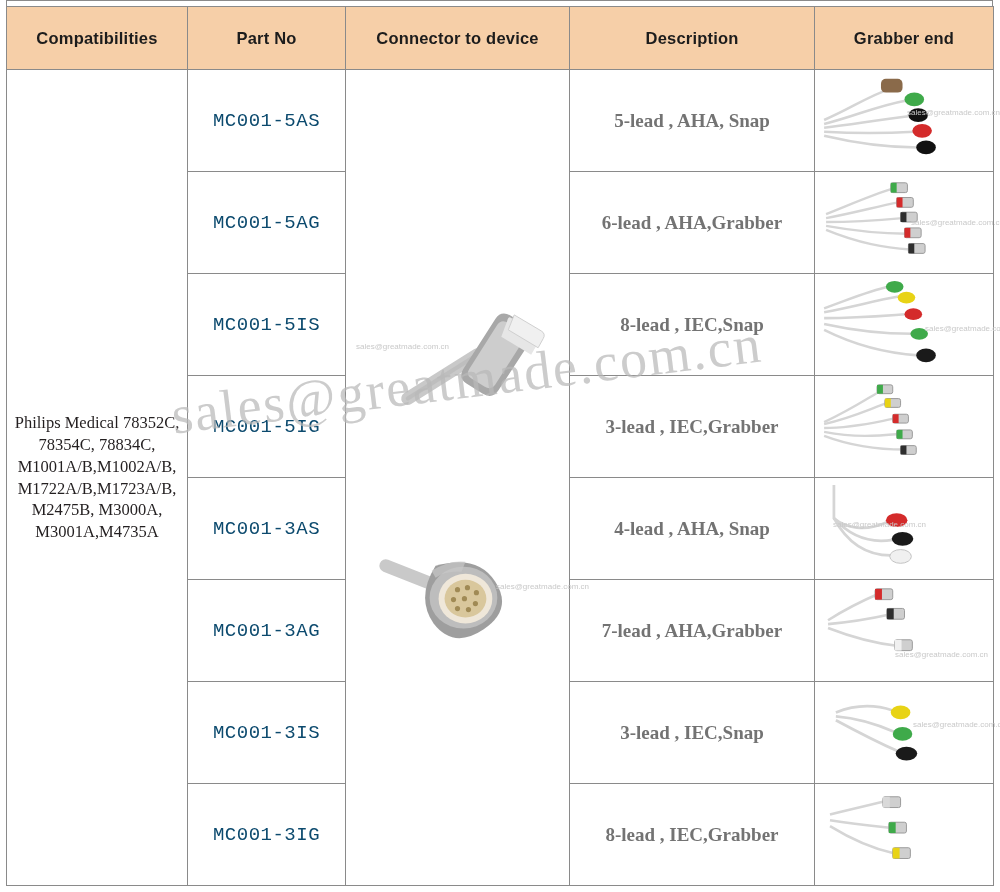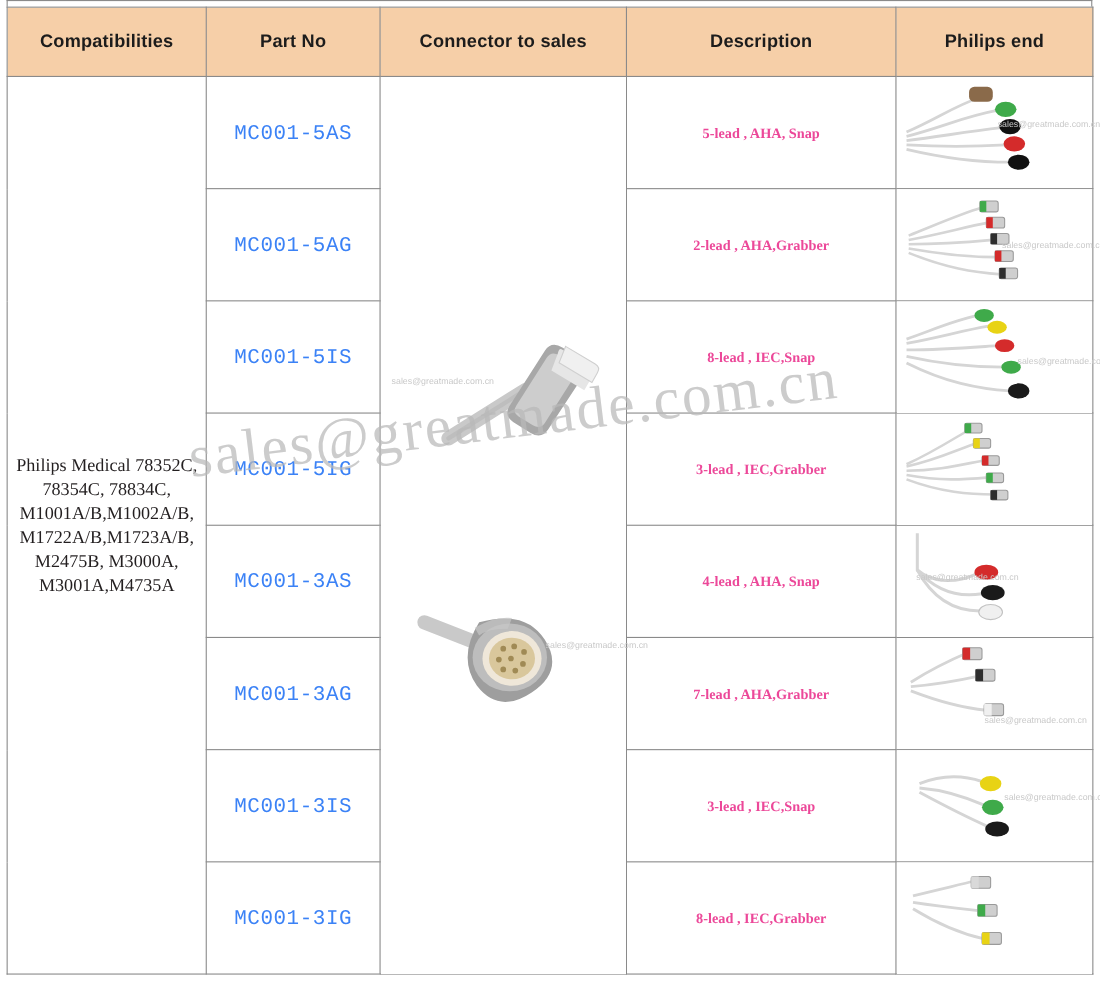--- a/index.html
+++ b/index.html
@@ -54,27 +54,27 @@
     font-weight: normal;
     font-size: 16.5px;
     line-height: 1.32;
     padding: 6px 4px;
     vertical-align: top;
   }
   td.part-cell {
     font-family: "Liberation Mono", monospace;
     font-size: 19px;
     letter-spacing: .5px;
-    color: #3b82f6;
+    color: #0c4a6e;
   }
   td.desc-cell {
     font-family: "Liberation Serif", serif;
     font-weight: bold;
-    font-size: 13px;
-    color: #ec4899;
+    font-size: 19px;
+    color: #737373;
   }
   td.conn-cell {
     position: relative;
     background: #ffffff;
   }
   td.row-cell { height: 101px; }
   td.pend-cell {
     position: relative;
     background: #ffffff;
     padding: 0;
@@ -145,23 +145,23 @@
       <col class="col-compat">
       <col class="col-part">
       <col class="col-conn">
       <col class="col-desc">
       <col class="col-pend">
     </colgroup>
     <thead>
       <tr>
         <th>Compatibilities</th>
         <th>Part No</th>
-        <th>Connector to sales</th>
+        <th>Connector to device</th>
         <th>Description</th>
-        <th>Philips end</th>
+        <th>Grabber end</th>
       </tr>
     </thead>
     <tbody>
 
       <tr>
         <td class="compat-cell" rowspan="8">Philips Medical 78352C, 78354C, 78834C, M1001A/B,M1002A/B, M1722A/B,M1723A/B, M2475B, M3000A, M3001A,M4735A</td>
         <td class="part-cell row-cell">MC001-5AS</td>
         <td class="conn-cell" rowspan="8">
           <div class="connector-art">
             <svg viewBox="0 0 224 808" preserveAspectRatio="none" aria-hidden="true">
@@ -217,21 +217,21 @@
                 <ellipse cx="112" cy="78" rx="10" ry="7" fill="#111111"></ellipse>
               </g>
             </svg>
           </div>
           <div class="wm-small" style="left:92px; top:38px;">sales@greatmade.com.cn</div>
         </td>
       </tr>
 
       <tr>
         <td class="part-cell row-cell">MC001-5AG</td>
-        <td class="desc-cell row-cell">2-lead , AHA,Grabber</td>
+        <td class="desc-cell row-cell">6-lead , AHA,Grabber</td>
         <td class="pend-cell row-cell">
           <div class="pend-img">
             <svg class="lead" viewBox="0 0 179 101" preserveAspectRatio="xMidYMid meet">
               <g fill="none" stroke="#d5d5d5" stroke-width="2.4">
                 <path d="M10 42 C40 30 58 22 78 16"></path>
                 <path d="M10 46 C42 40 62 34 84 30"></path>
                 <path d="M10 50 C44 50 66 48 88 46"></path>
                 <path d="M10 54 C44 60 68 62 92 62"></path>
                 <path d="M10 58 C44 72 70 76 96 78"></path>
               </g>

